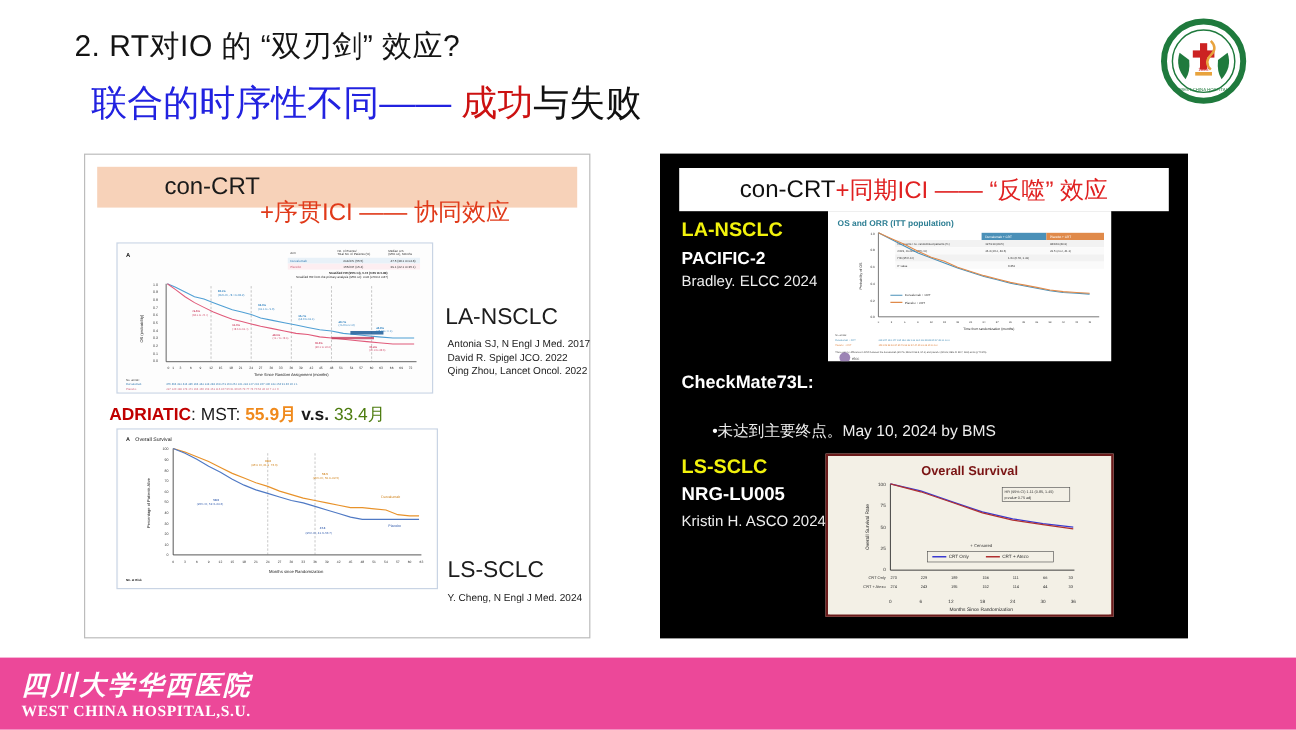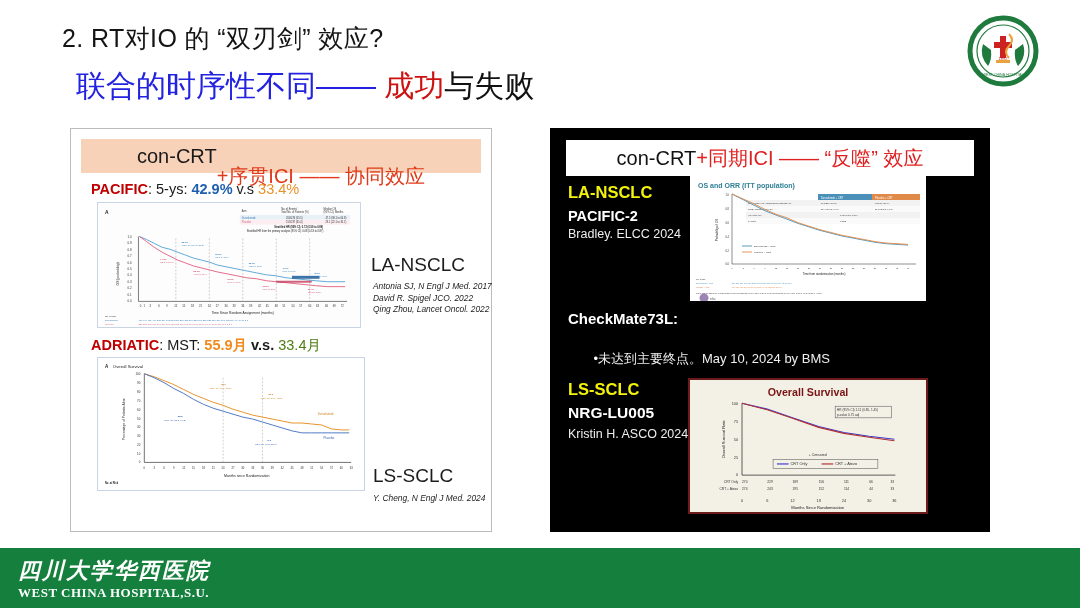--- a/index.html
+++ b/index.html
@@ -47,21 +47,21 @@
   #pacific-stat{left:20px;top:52px;}
   #adriatic-stat{left:20px;top:207px;}
 
   .fig-box{position:absolute;background:#fdfdfd;border:1px solid #c9d4e4;box-sizing:border-box;}
   #pacific-fig{left:26px;top:73px;width:264px;height:126px;}
   #adriatic-fig{left:26px;top:228px;width:268px;height:134px;}
 
   .side-label{position:absolute;font-size:19px;color:#1c1c1c;white-space:nowrap;}
   #la-nsclc-label{left:300px;top:125px;}
   #ls-sclc-label{left:302px;top:336px;}
-  .cites{position:absolute;font-size:8.4px;font-style:italic;color:#1c1c1c;line-height:11.5px;white-space:nowrap;}
+  .cites{position:absolute;font-size:8.4px;color:#1c1c1c;line-height:11.5px;white-space:nowrap;}
   #la-cites{left:302px;top:152px;}
   #ls-cites{left:302px;top:364px;}
 
   
   #right-panel{
     position:absolute;left:550px;top:128px;width:440px;height:404px;background:#000000;
   }
   #right-banner{
     position:absolute;left:16px;top:12px;width:408px;height:36px;background:#ffffff;
     display:flex;align-items:center;justify-content:center;font-size:20px;white-space:nowrap;
@@ -79,21 +79,21 @@
   #cm-b2{left:22px;top:222px;font-size:13px;}
   .bullet-dot{display:inline-block;width:26px;color:#ffffff;}
   #tag-ls{left:18px;top:252px;}
   #nrg-name{left:18px;top:276px;font-size:15.5px;}
   #nrg-cite{left:18px;top:299px;}
 
   #pacific2-fig{position:absolute;left:140px;top:48px;width:236px;height:125px;background:#ffffff;}
   #nrg-fig{position:absolute;left:138px;top:250px;width:240px;height:136px;background:#f2efe4;border:2px solid #6b1b1b;box-sizing:border-box;}
 
   
-  #footer{position:absolute;left:0;top:548px;width:1080px;height:60px;background:#15803d;}
+  #footer{position:absolute;left:0;top:548px;width:1080px;height:60px;background:#ec4899;}
   #footer-cn{position:absolute;left:18px;top:8px;font-size:22px;color:#ffffff;
     font-family:"Liberation Serif","DejaVu Serif",serif;font-style:italic;font-weight:bold;letter-spacing:2px;}
   #footer-en{position:absolute;left:18px;top:37px;font-size:13px;color:#ffffff;font-weight:bold;
     font-family:"Liberation Serif","DejaVu Serif",serif;letter-spacing:.5px;}
 
   .chart-svg{display:block;width:100%;height:100%;}
 </style>
 </head>
 <body>
 
@@ -117,23 +117,20 @@
     <text x="37" y="62" font-size="3.6" fill="#1f7a3d" text-anchor="middle" font-family="Liberation Sans,sans-serif">WEST CHINA HOSPITAL</text>
   </svg>
 
   <div id="left-panel">
 
     <div id="left-banner">
       <span class="blk">con-CRT</span>
         <span class="red">+序贯ICI —— 协同效应</span>
     </div>
 
-    <div id="pacific-stat" class="stat-line">
-      <span class="lbl">PACIFIC</span><span class="dk">:  5-ys:  </span><span class="bluev">42.9%</span><span class="dk"> v.s </span><span class="orangev">33.4%</span>
-    </div>
 
     <div id="pacific-fig" class="fig-box">
       <svg class="chart-svg" viewBox="0 0 264 126">
         <rect x="0" y="0" width="264" height="126" fill="#fdfdfd"></rect>
         <text x="6" y="11" font-size="5" fill="#222" font-weight="bold" font-family="Liberation Sans,sans-serif">A</text>
 
         <g font-size="2.6" font-family="Liberation Sans,sans-serif">
           <text x="145" y="9" fill="#333">Arm</text>
           <text x="185" y="7" fill="#333">No. of Events/</text>
           <text x="185" y="10" fill="#333">Total No. of Patients (%)</text>

